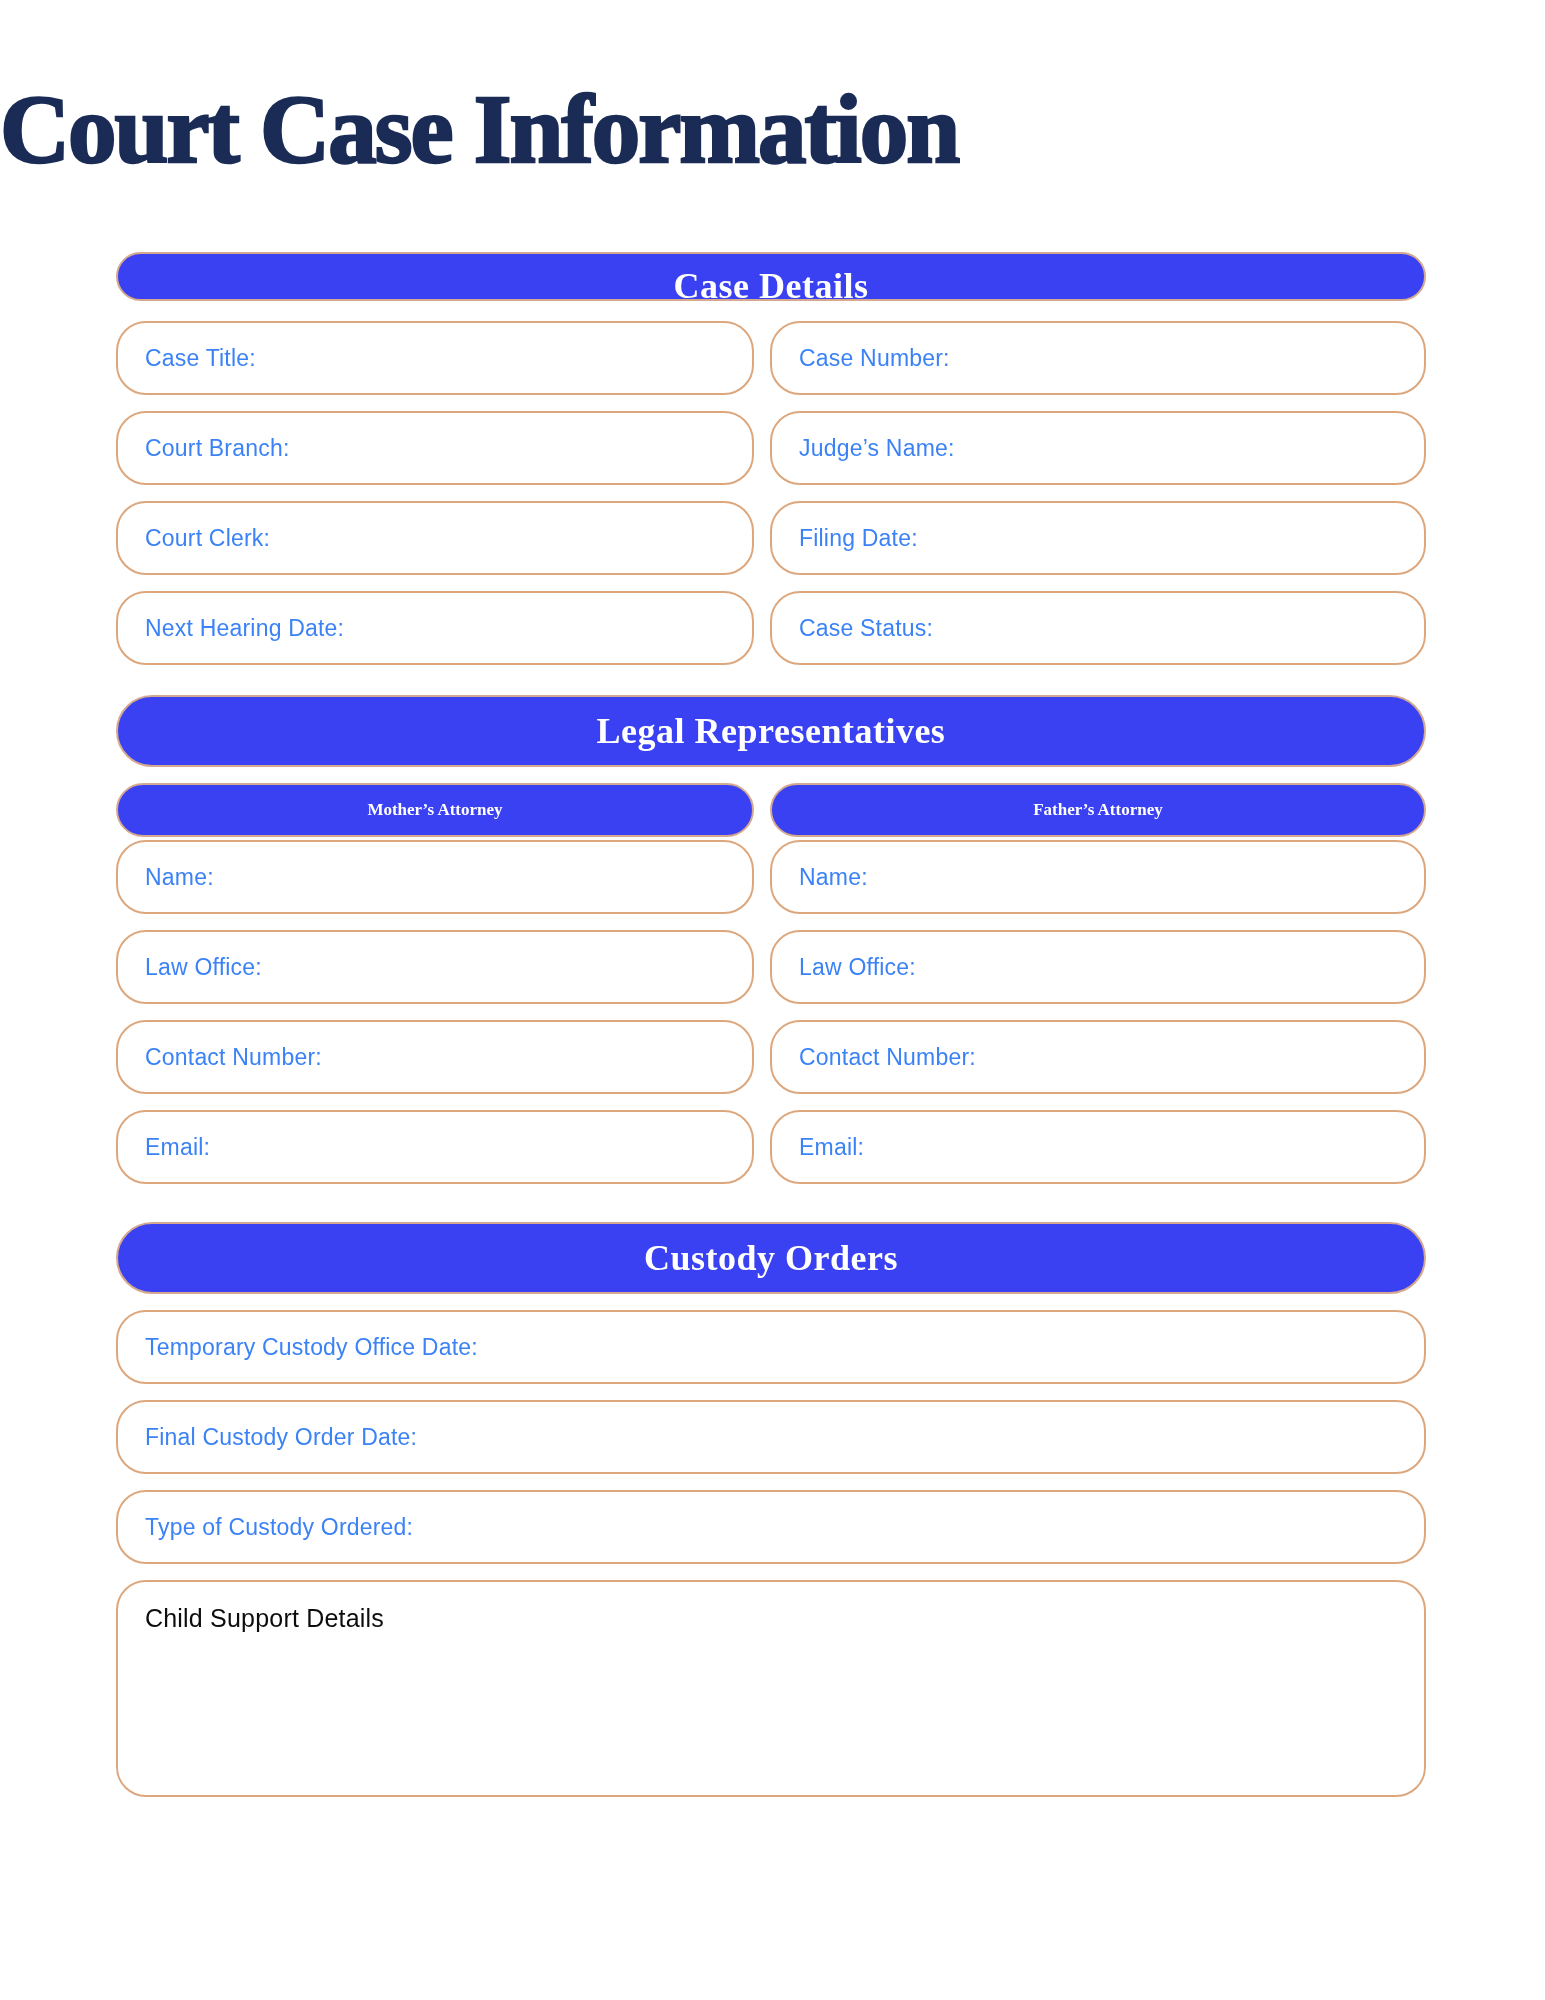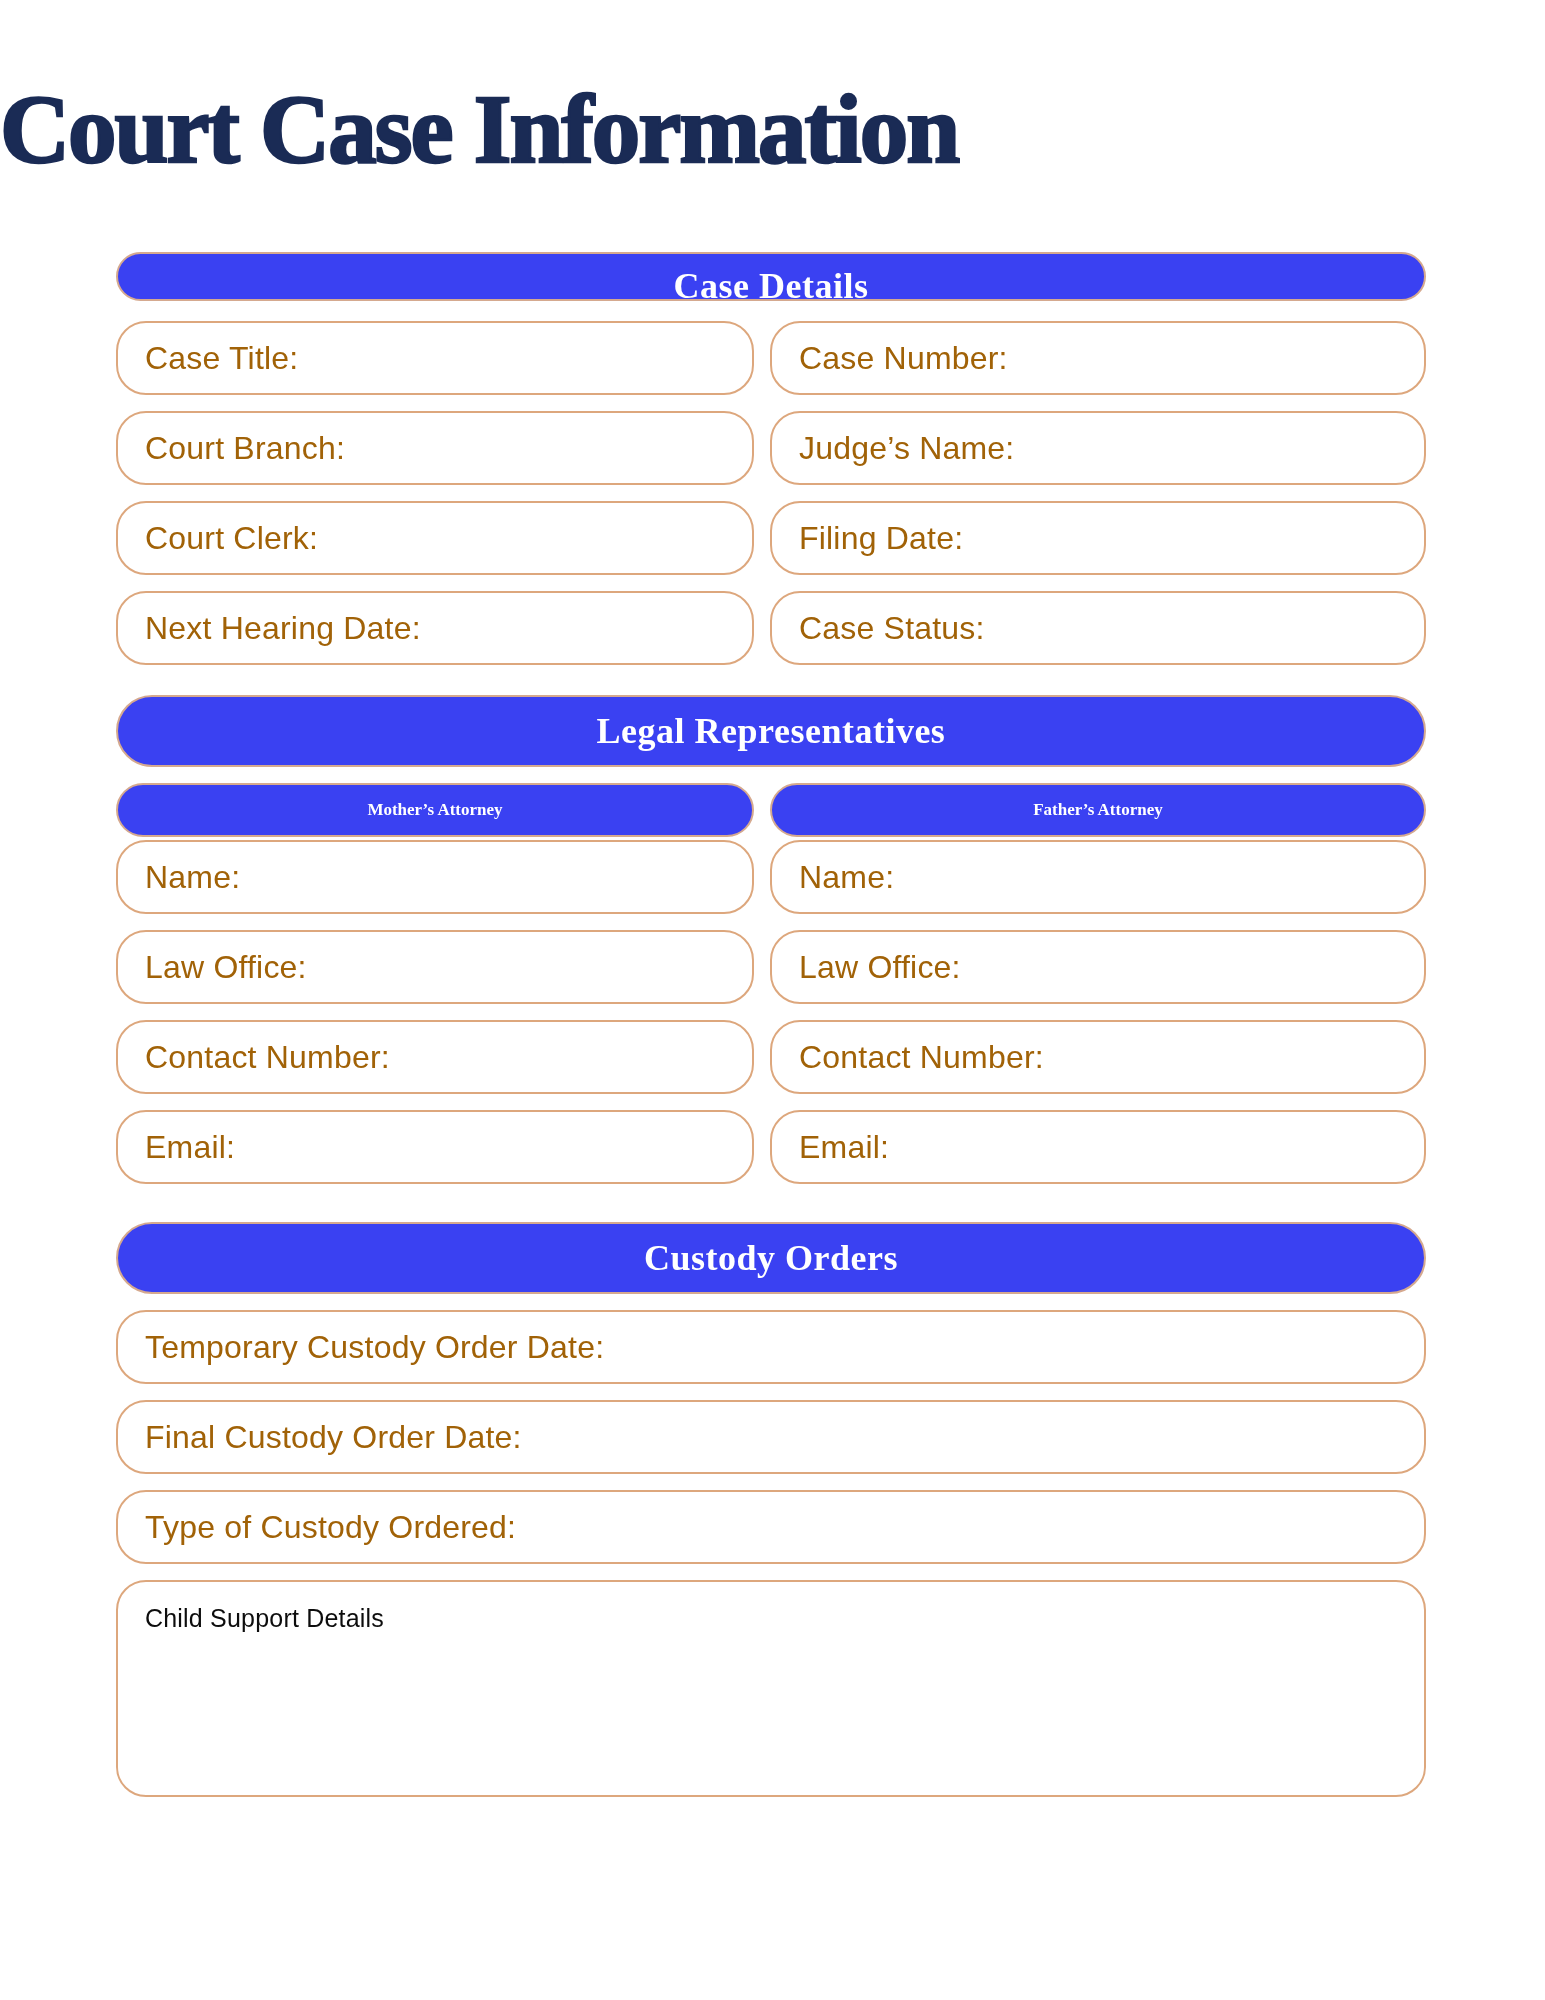--- a/index.html
+++ b/index.html
@@ -69,22 +69,22 @@
     height:74px;
     border:2px solid #dda77d;
     border-radius:30px;
     background:#ffffff;
     box-sizing:border-box;
     display:flex;
     align-items:center;
     padding-left:27px;
   }
   .field .label{
-    font-size:32px;
-    color:#a16207;
+    font-size:23px;
+    color:#3b82f6;
     letter-spacing:0.2px;
   }
   .stack{display:flex;flex-direction:column;row-gap:16px;margin-top:16px;}
   .bigbox{
     margin-top:16px;
     height:217px;
     border:2px solid #dda77d;
     border-radius:30px;
     background:#ffffff;
     box-sizing:border-box;
@@ -160,21 +160,21 @@
       </div>
       <div class="field">
         <span class="label">Email:</span>
       </div>
     </div>
 
     <div class="pill co">Custody Orders</div>
 
     <div class="stack">
       <div class="field">
-        <span class="label">Temporary Custody Order Date:</span>
+        <span class="label">Temporary Custody Office Date:</span>
       </div>
       <div class="field">
         <span class="label">Final Custody Order Date:</span>
       </div>
       <div class="field">
         <span class="label">Type of Custody Ordered:</span>
       </div>
     </div>
 
     <div class="bigbox">

